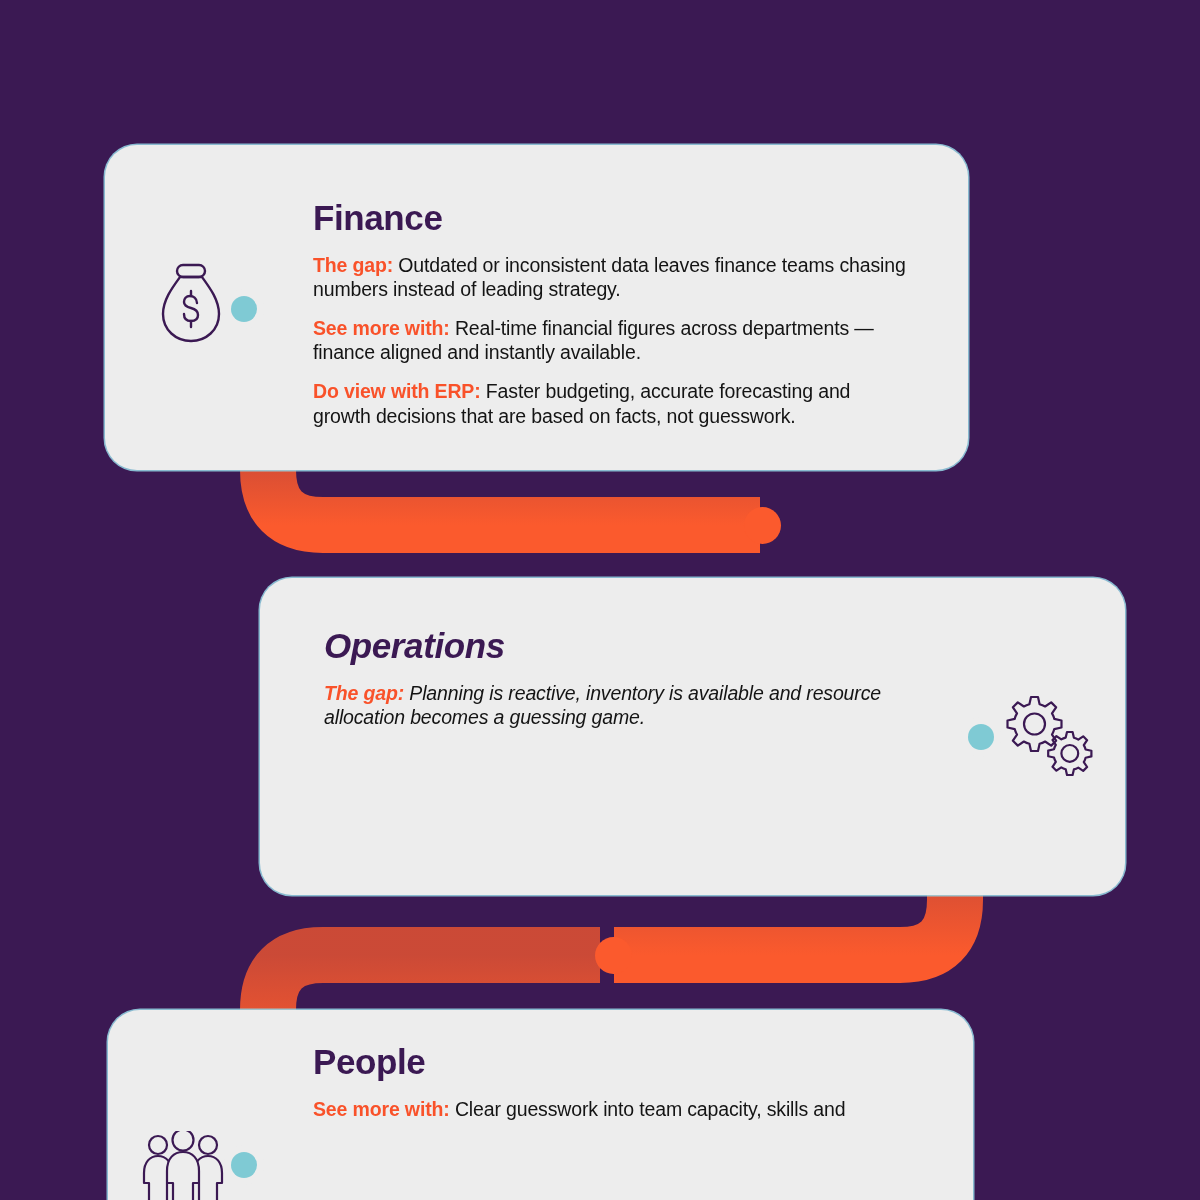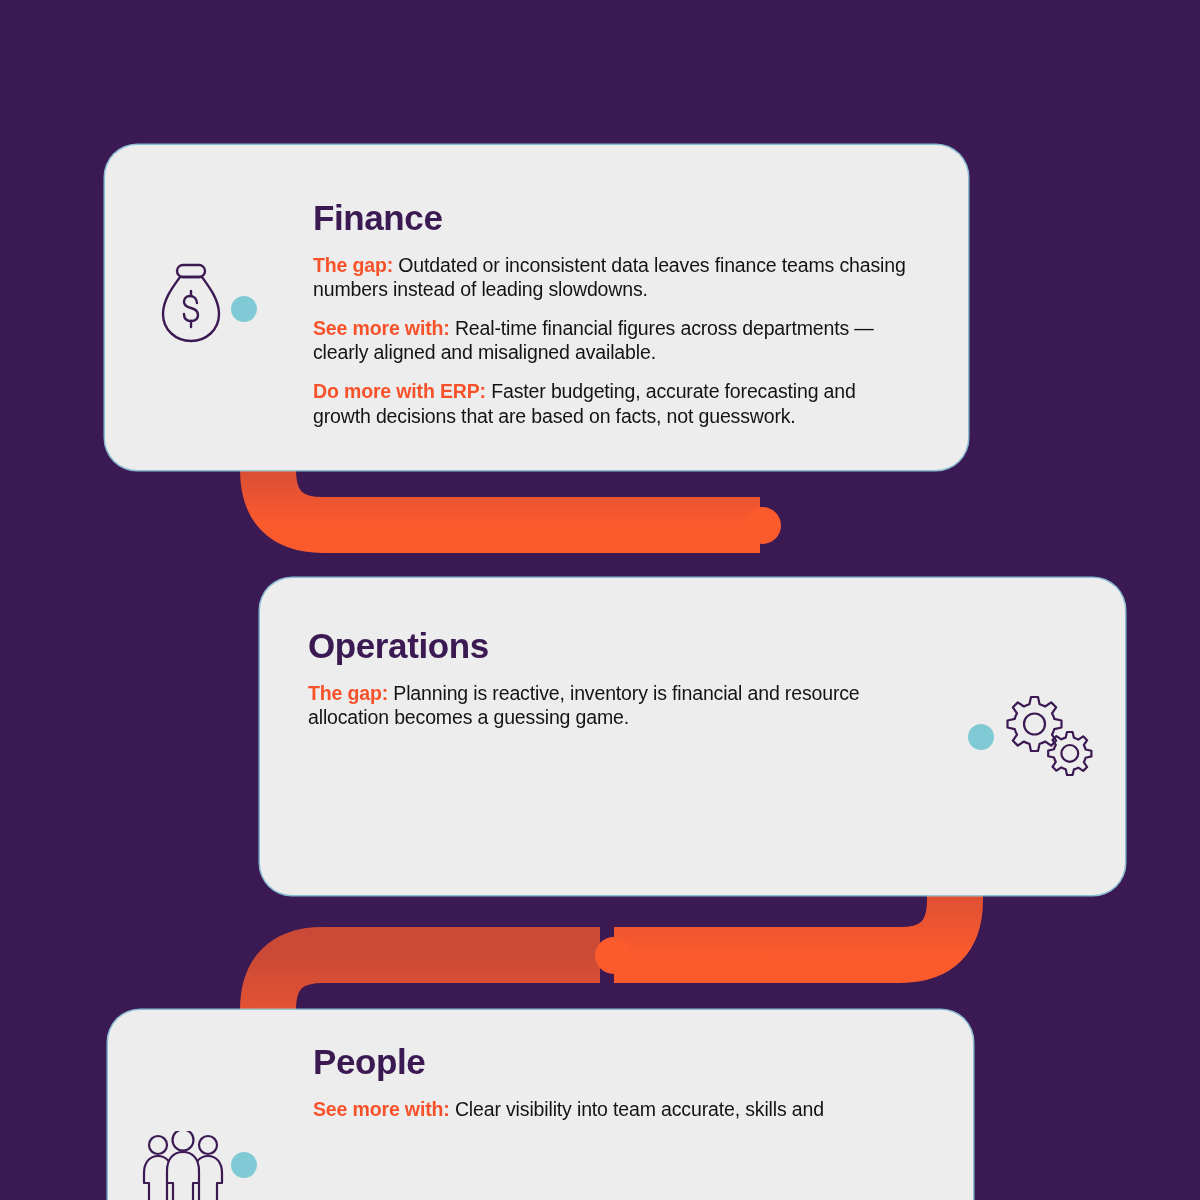--- a/index.html
+++ b/index.html
@@ -181,72 +181,72 @@
     </g>
     <g clip-path="url(#clipPpl)">
       <line x1="268" y1="1005" x2="268" y2="1200" stroke="url(#ovC)" stroke-width="56"></line>
     </g>
   </svg>
 
   <div class="card-inner" style="left:313px; top:200px; width:600px;">
     <h2 class="card-title">Finance</h2>
     <p class="para">
       <span class="lbl">The gap:</span>
-      <span>Outdated or inconsistent data leaves finance teams chasing numbers instead of leading slowdowns.</span>
+      <span>Outdated or inconsistent data leaves finance teams chasing numbers instead of leading strategy.</span>
     </p>
     <p class="para">
       <span class="lbl">See more with:</span>
-      <span>Real-time financial figures across departments — clearly aligned and misaligned available.</span>
-    </p>
-    <p class="para">
-      <span class="lbl">Do more with ERP:</span>
+      <span>Real-time financial figures across departments — finance aligned and instantly available.</span>
+    </p>
+    <p class="para">
+      <span class="lbl">Do view with ERP:</span>
       <span>Faster budgeting, accurate forecasting and growth decisions that are based on facts, not guesswork.</span>
     </p>
   </div>
 
   <div class="icon" style="left:160px; top:262px;">
     <svg width="62" height="82" viewBox="0 0 62 82" fill="none" stroke="#3B1953" stroke-width="2.4">
       <rect x="17" y="3" width="28" height="12" rx="6"></rect>
       <path d="M20 15 C 12 26, 3 38, 3 52 C 3 68, 16 79, 31 79 C 46 79, 59 68, 59 52 C 59 38, 50 26, 42 15 Z"></path>
       <path d="M37 41 C 37 36, 33 34, 30 34 C 26 34, 24 37, 24 40 C 24 43, 27 45, 31 46 C 35 47, 38 49, 38 53 C 38 57, 35 59, 31 59 C 27 59, 24 57, 24 52" stroke-linecap="round"></path>
       <line x1="31" y1="29" x2="31" y2="34" stroke-linecap="round"></line>
       <line x1="31" y1="59" x2="31" y2="65" stroke-linecap="round"></line>
     </svg>
   </div>
   <div class="node-dot" style="left:231px; top:296px;"></div>
 
   <div class="card" style="left:260px; top:578px; width:865px; height:317px;">
   </div>
 
-  <div class="card-inner" style="left:308px; top:628px; width:600px;">
+  <div class="card-inner" style="left:324px; top:628px; width:600px;font-style:italic;">
     <h2 class="card-title">Operations</h2>
     <p class="para">
       <span class="lbl">The gap:</span>
-      <span>Planning is reactive, inventory is financial and resource allocation becomes a guessing game.</span>
+      <span>Planning is reactive, inventory is available and resource allocation becomes a guessing game.</span>
     </p>
   </div>
 
   <div class="icon" style="left:1000px; top:693px;">
     <svg width="98" height="92" viewBox="0 0 98 92" fill="none" stroke="#3B1953" stroke-width="2.2" stroke-linejoin="round">
       <path d="M31 4 l7 0 1.6 7.2 a20 20 0 0 1 5.5 2.3 l6.1-4.1 4.9 4.9 -4.1 6.1 a20 20 0 0 1 2.3 5.5 l7.2 1.6 0 7 -7.2 1.6 a20 20 0 0 1 -2.3 5.5 l4.1 6.1 -4.9 4.9 -6.1-4.1 a20 20 0 0 1 -5.5 2.3 L38 58 l-7 0 -1.6-7.2 a20 20 0 0 1 -5.5-2.3 l-6.1 4.1 -4.9-4.9 4.1-6.1 a20 20 0 0 1 -2.3-5.5 L7.5 34.5 l0-7 7.2-1.6 a20 20 0 0 1 2.3-5.5 L12.9 14.3 l4.9-4.9 6.1 4.1 a20 20 0 0 1 5.5-2.3 Z"></path>
       <circle cx="34.5" cy="31" r="10.5"></circle>
       <path d="M67 39 l5.6 0 1.3 5.8 a16 16 0 0 1 4.4 1.8 l4.9-3.3 3.9 3.9 -3.3 4.9 a16 16 0 0 1 1.8 4.4 l5.8 1.3 0 5.6 -5.8 1.3 a16 16 0 0 1 -1.8 4.4 l3.3 4.9 -3.9 3.9 -4.9-3.3 a16 16 0 0 1 -4.4 1.8 L72.6 82 l-5.6 0 -1.3-5.8 a16 16 0 0 1 -4.4-1.8 l-4.9 3.3 -3.9-3.9 3.3-4.9 a16 16 0 0 1 -1.8-4.4 L48.2 63.2 l0-5.6 5.8-1.3 a16 16 0 0 1 1.8-4.4 l-3.3-4.9 3.9-3.9 4.9 3.3 a16 16 0 0 1 4.4-1.8 Z"></path>
       <circle cx="69.8" cy="60.4" r="8.4"></circle>
     </svg>
   </div>
   <div class="node-dot" style="left:968px; top:724px;"></div>
 
   <div class="card" style="left:108px; top:1010px; width:865px; height:230px;">
   </div>
 
   <div class="card-inner" style="left:313px; top:1044px; width:580px;">
     <h2 class="card-title">People</h2>
     <p class="para">
       <span class="lbl">See more with:</span>
-      <span>Clear visibility into team accurate, skills and</span>
+      <span>Clear guesswork into team capacity, skills and</span>
     </p>
   </div>
 
   <div class="icon" style="left:140px; top:1131px;">
     <svg width="86" height="80" viewBox="0 0 86 80" fill="none" stroke="#3B1953" stroke-width="2.2" stroke-linejoin="round">
       <circle cx="18" cy="14" r="9"></circle>
       <path d="M4 42 C 4 31, 10 25, 18 25 C 26 25, 32 31, 32 42 L 32 52 L 27 52 L 27 80 L 9 80 L 9 52 L 4 52 Z"></path>
       <circle cx="68" cy="14" r="9"></circle>
       <path d="M54 42 C 54 31, 60 25, 68 25 C 76 25, 82 31, 82 42 L 82 52 L 77 52 L 77 80 L 59 80 L 59 52 L 54 52 Z"></path>
       <circle cx="43" cy="9" r="10.5"></circle>

